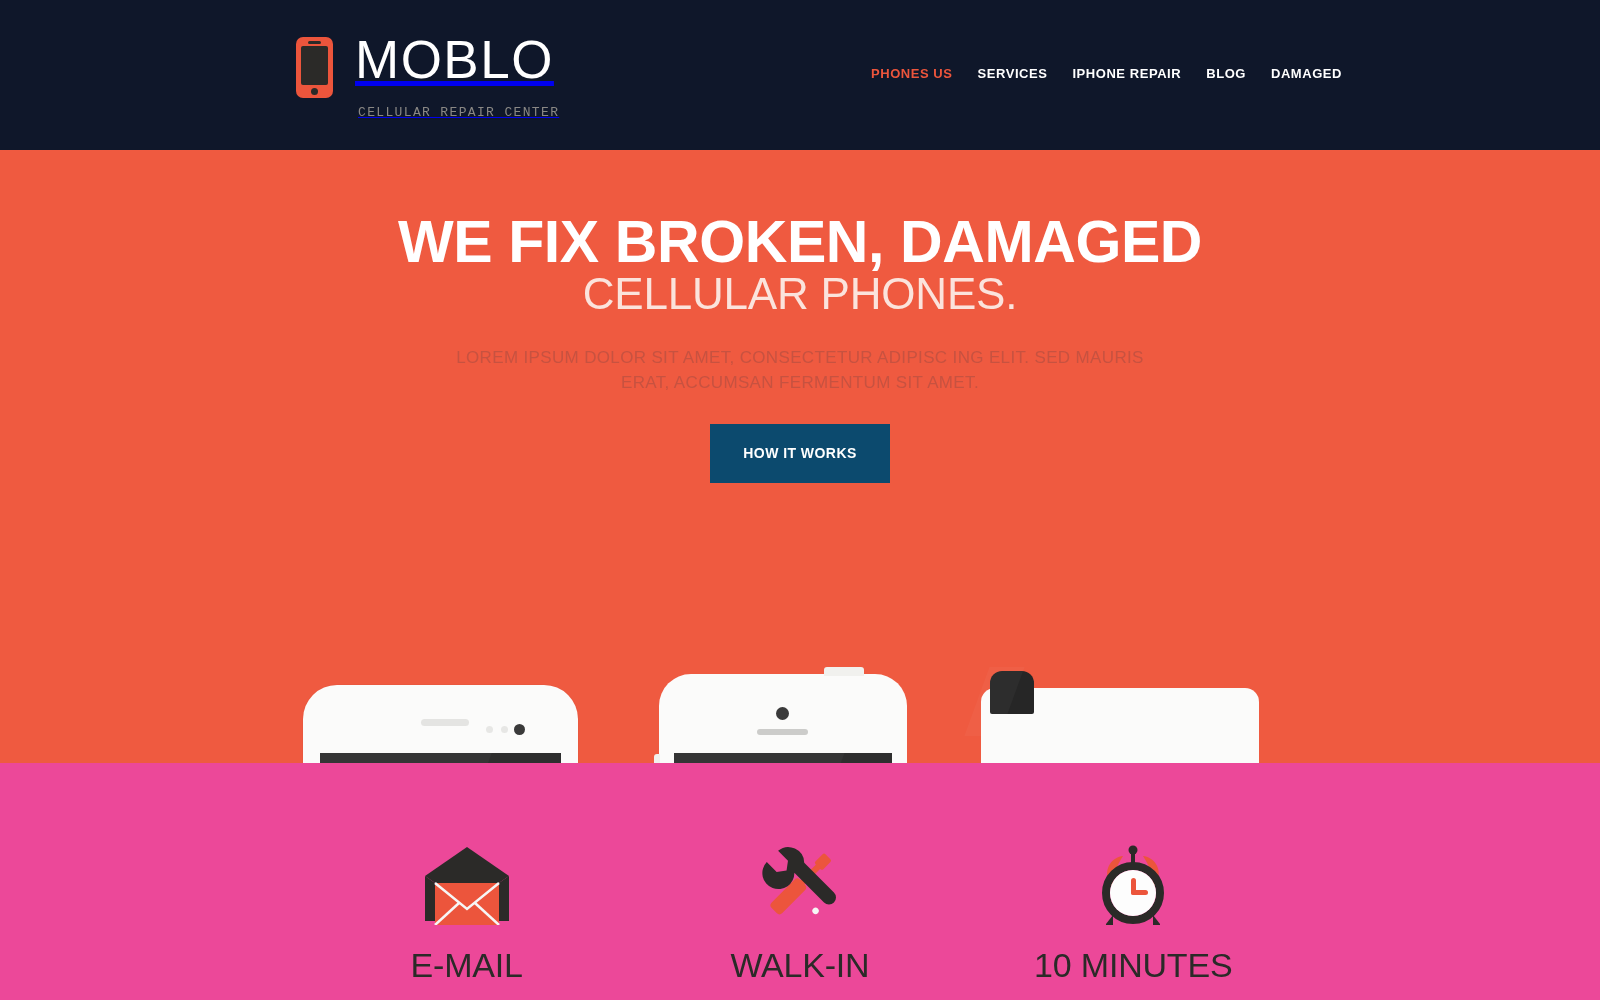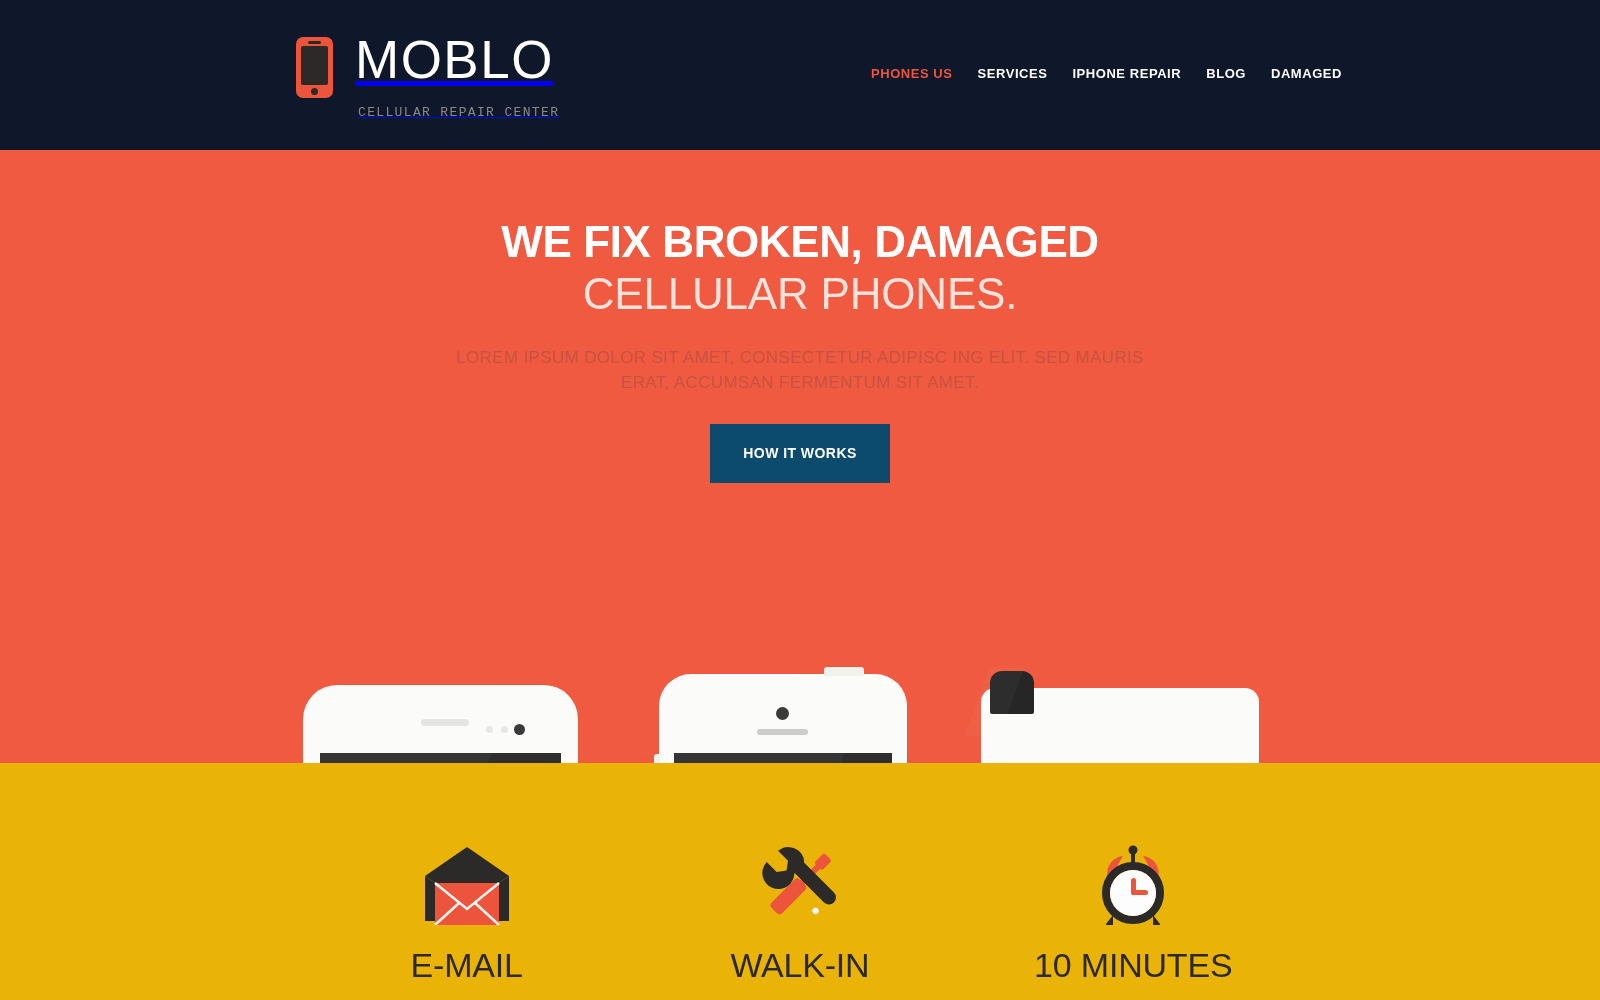--- a/index.html
+++ b/index.html
@@ -70,21 +70,21 @@
   .hero {
     position:absolute; top:150px; left:0;
     width:1600px; height:613px;
     background:#ef5a40;
     overflow:hidden;
   }
   .hero-head {
     text-align:center; padding-top:67px;
   }
   .hero-head .l1 {
-    font-size:44px; font-weight:700; color:#ffffff;
+    font-size:59px; font-weight:700; color:#ffffff;
     letter-spacing:-0.4px; line-height:50px;
   }
   .hero-head .l2 {
     font-size:44px; font-weight:300; color:#fbe3dc;
     letter-spacing:-0.2px; line-height:50px; margin-top:2px;
   }
   .hero-sub {
     text-align:center; margin-top:26px;
     font-size:17px; line-height:25px;
     color:#c75240; letter-spacing:0.35px;
@@ -204,21 +204,21 @@
     width:80%; height:160%;
     background:rgba(255,255,255,0.035);
     transform:skewX(-20deg);
     pointer-events:none;
   }
 
   
   .features {
     position:absolute; top:763px; left:0;
     width:1600px; height:237px;
-    background:#eab308;
+    background:#ec4899;
   }
   .feat-row {
     width:1000px; margin:0 auto;
     display:flex; padding-top:80px;
   }
   .feat { width:333.3px; text-align:center; }
   .feat-icon {
     height:82px;
     display:flex; align-items:center; justify-content:center;
   }

